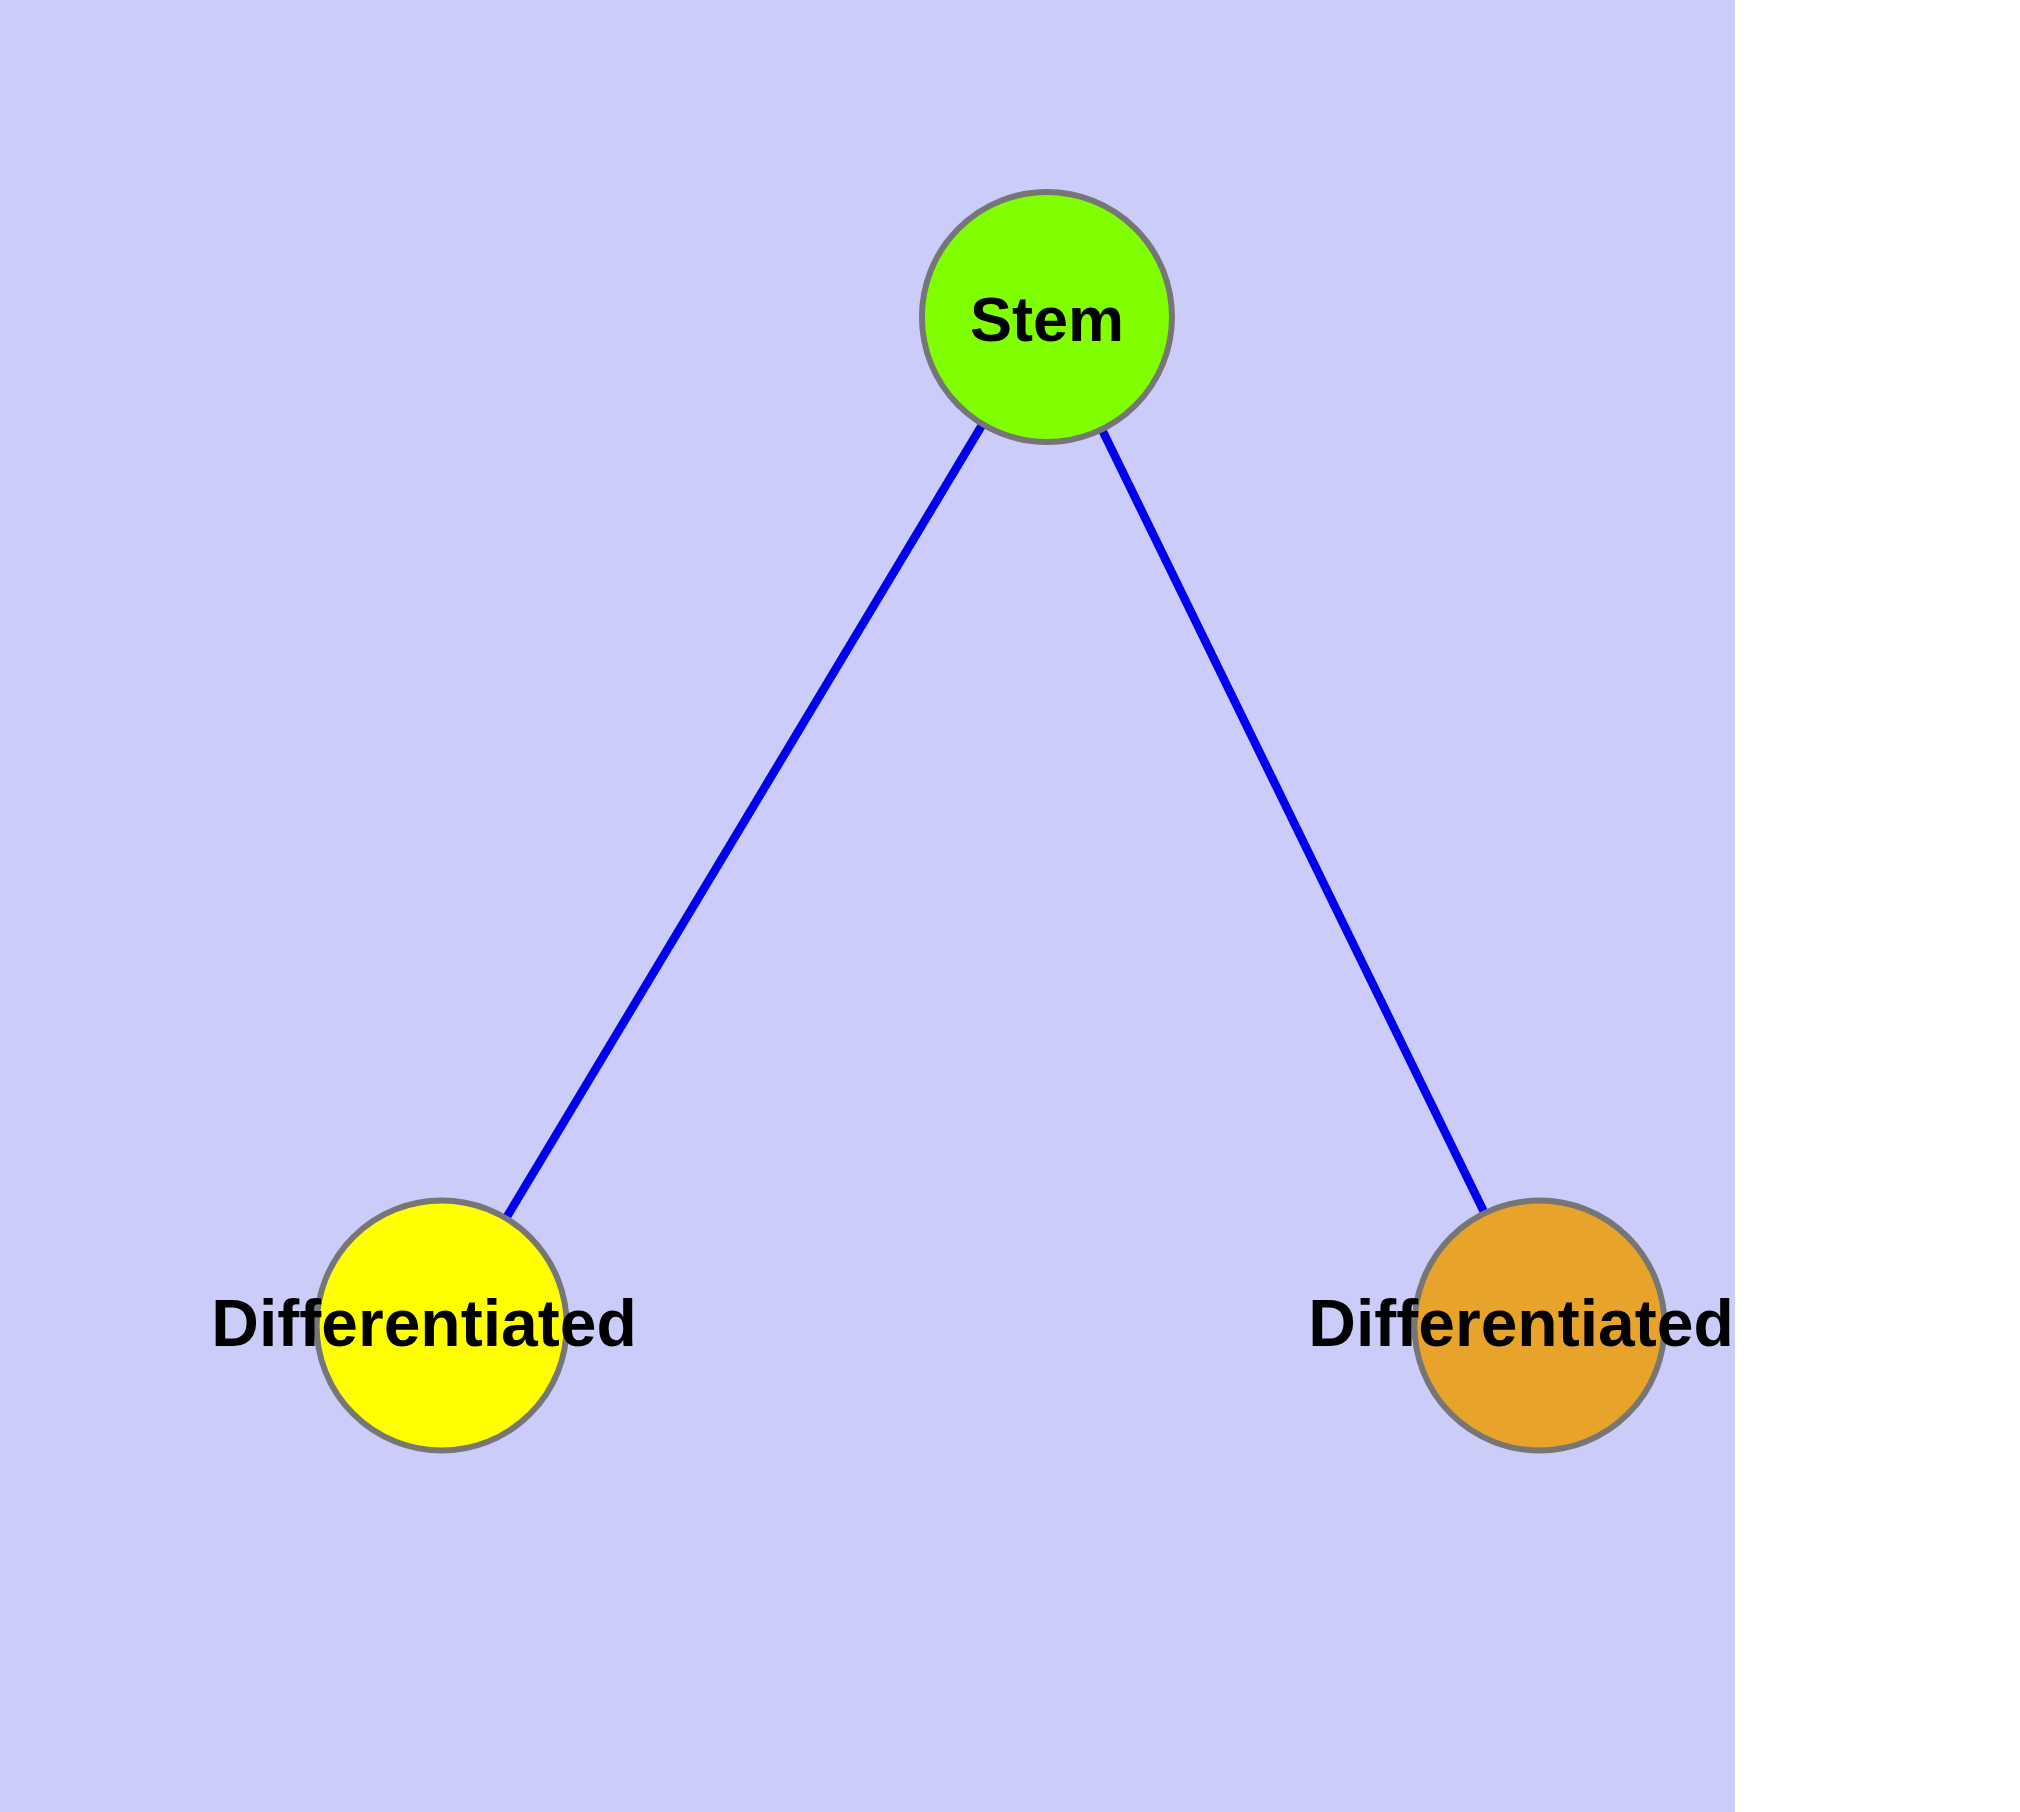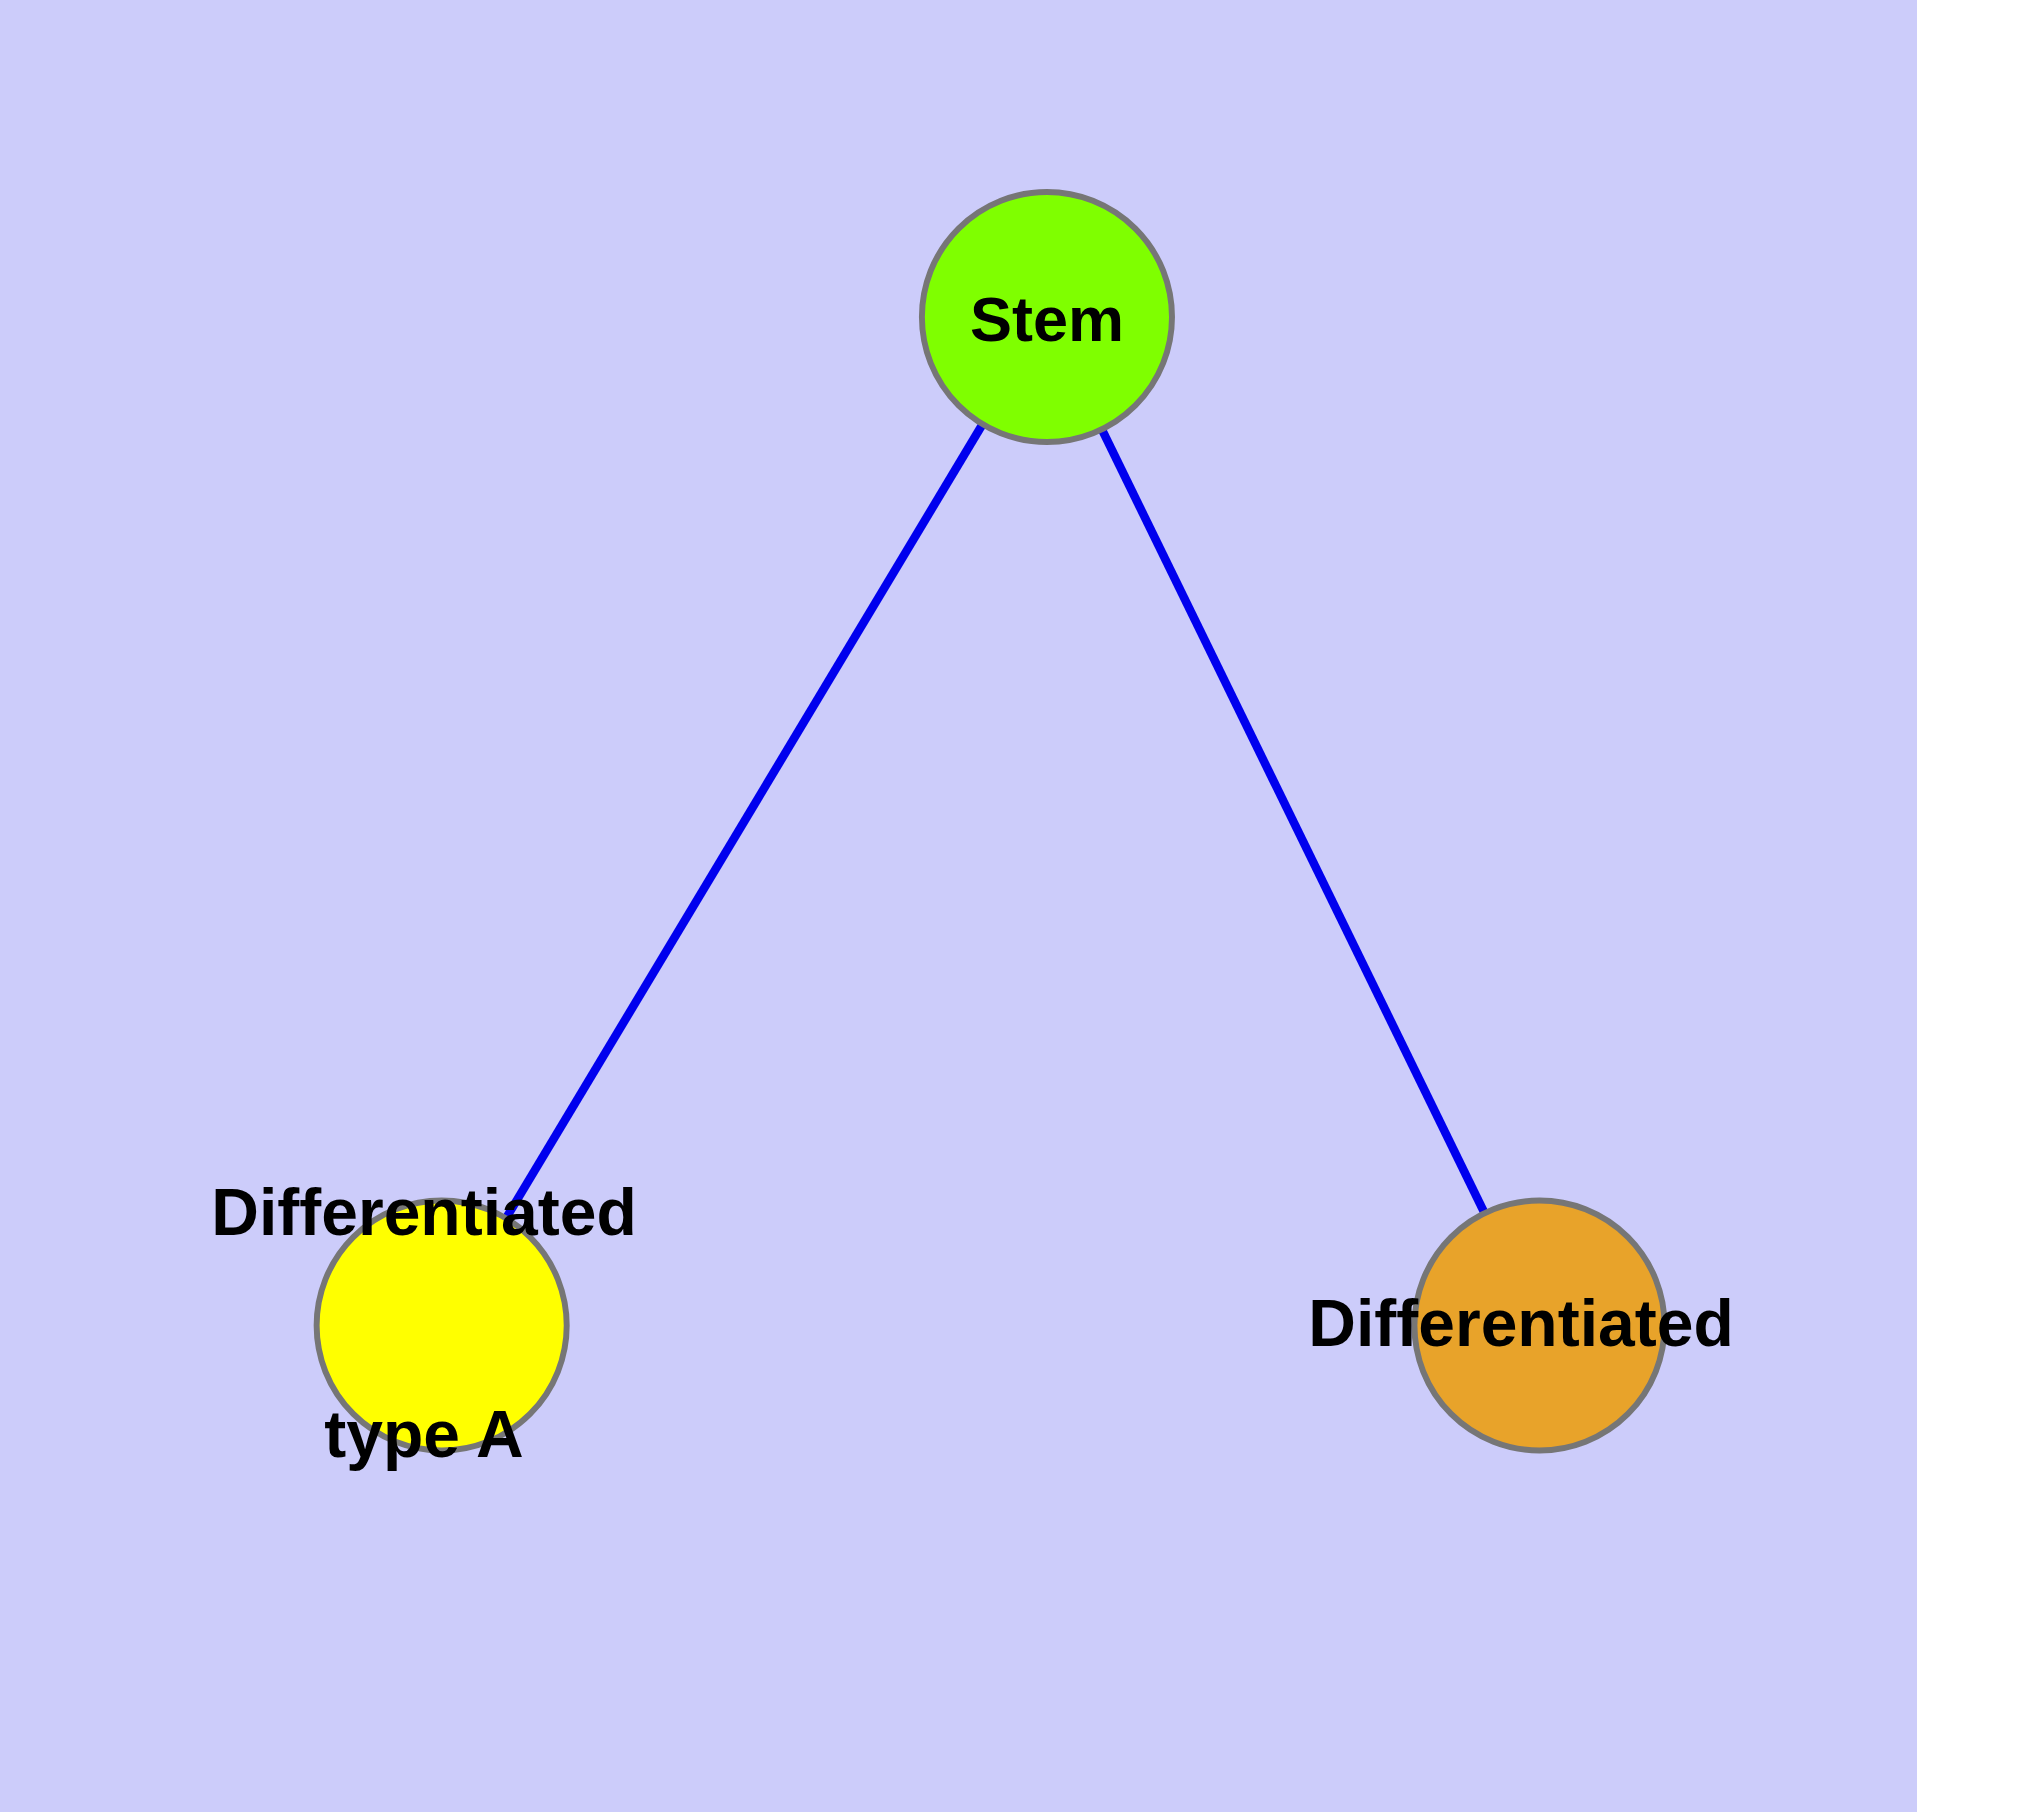--- a/index.html
+++ b/index.html
@@ -49,21 +49,21 @@
   }
   #label-diff-b {
     font-size: 66px;
     left: 1521px;
     top: 1324px;
   }
 </style>
 </head>
 <body>
 
-<div id="canvas" style="width: 1917px; height: 1812px;">
+<div id="canvas" style="width: 1735px; height: 1812px;">
 
   <div id="bg" style="background: rgb(204, 204, 250);"></div>
 
   <svg id="graph-svg" viewBox="0 0 2384 2138" preserveAspectRatio="none" style="width: 2021px; height: 1812px;">
 
     <g>
       <line id="edge-stem-diff-a" x1="1159.3691239521536" y1="500.051460079744" x2="596.6308760478464" y2="1437.948539920256" stroke="#0000EE" stroke-width="10" stroke-linecap="butt"></line>
       <line id="edge-stem-diff-b" x1="1299.494197806902" y1="506.09654972498026" x2="1751.505802193098" y2="1431.9034502750196" stroke="#0000EE" stroke-width="10" stroke-linecap="butt"></line>
     </g>
 
@@ -73,21 +73,20 @@
       <circle id="node-diff-b" cx="1816" cy="1564" r="147.5" fill="#E8A32A" stroke="#767676" stroke-width="7"></circle>
     </g>
   </svg>
 
   <div class="node-label" id="label-stem">
     <div>Stem</div>
   </div>
 
   <div class="node-label" id="label-diff-a">
     <div>Differentiated</div>
-    <div>type A</div>
   </div>
 
   <div class="node-label" id="label-diff-b">
     <div>Differentiated</div>
   </div>
 
 </div>
 
 
 </body></html>

